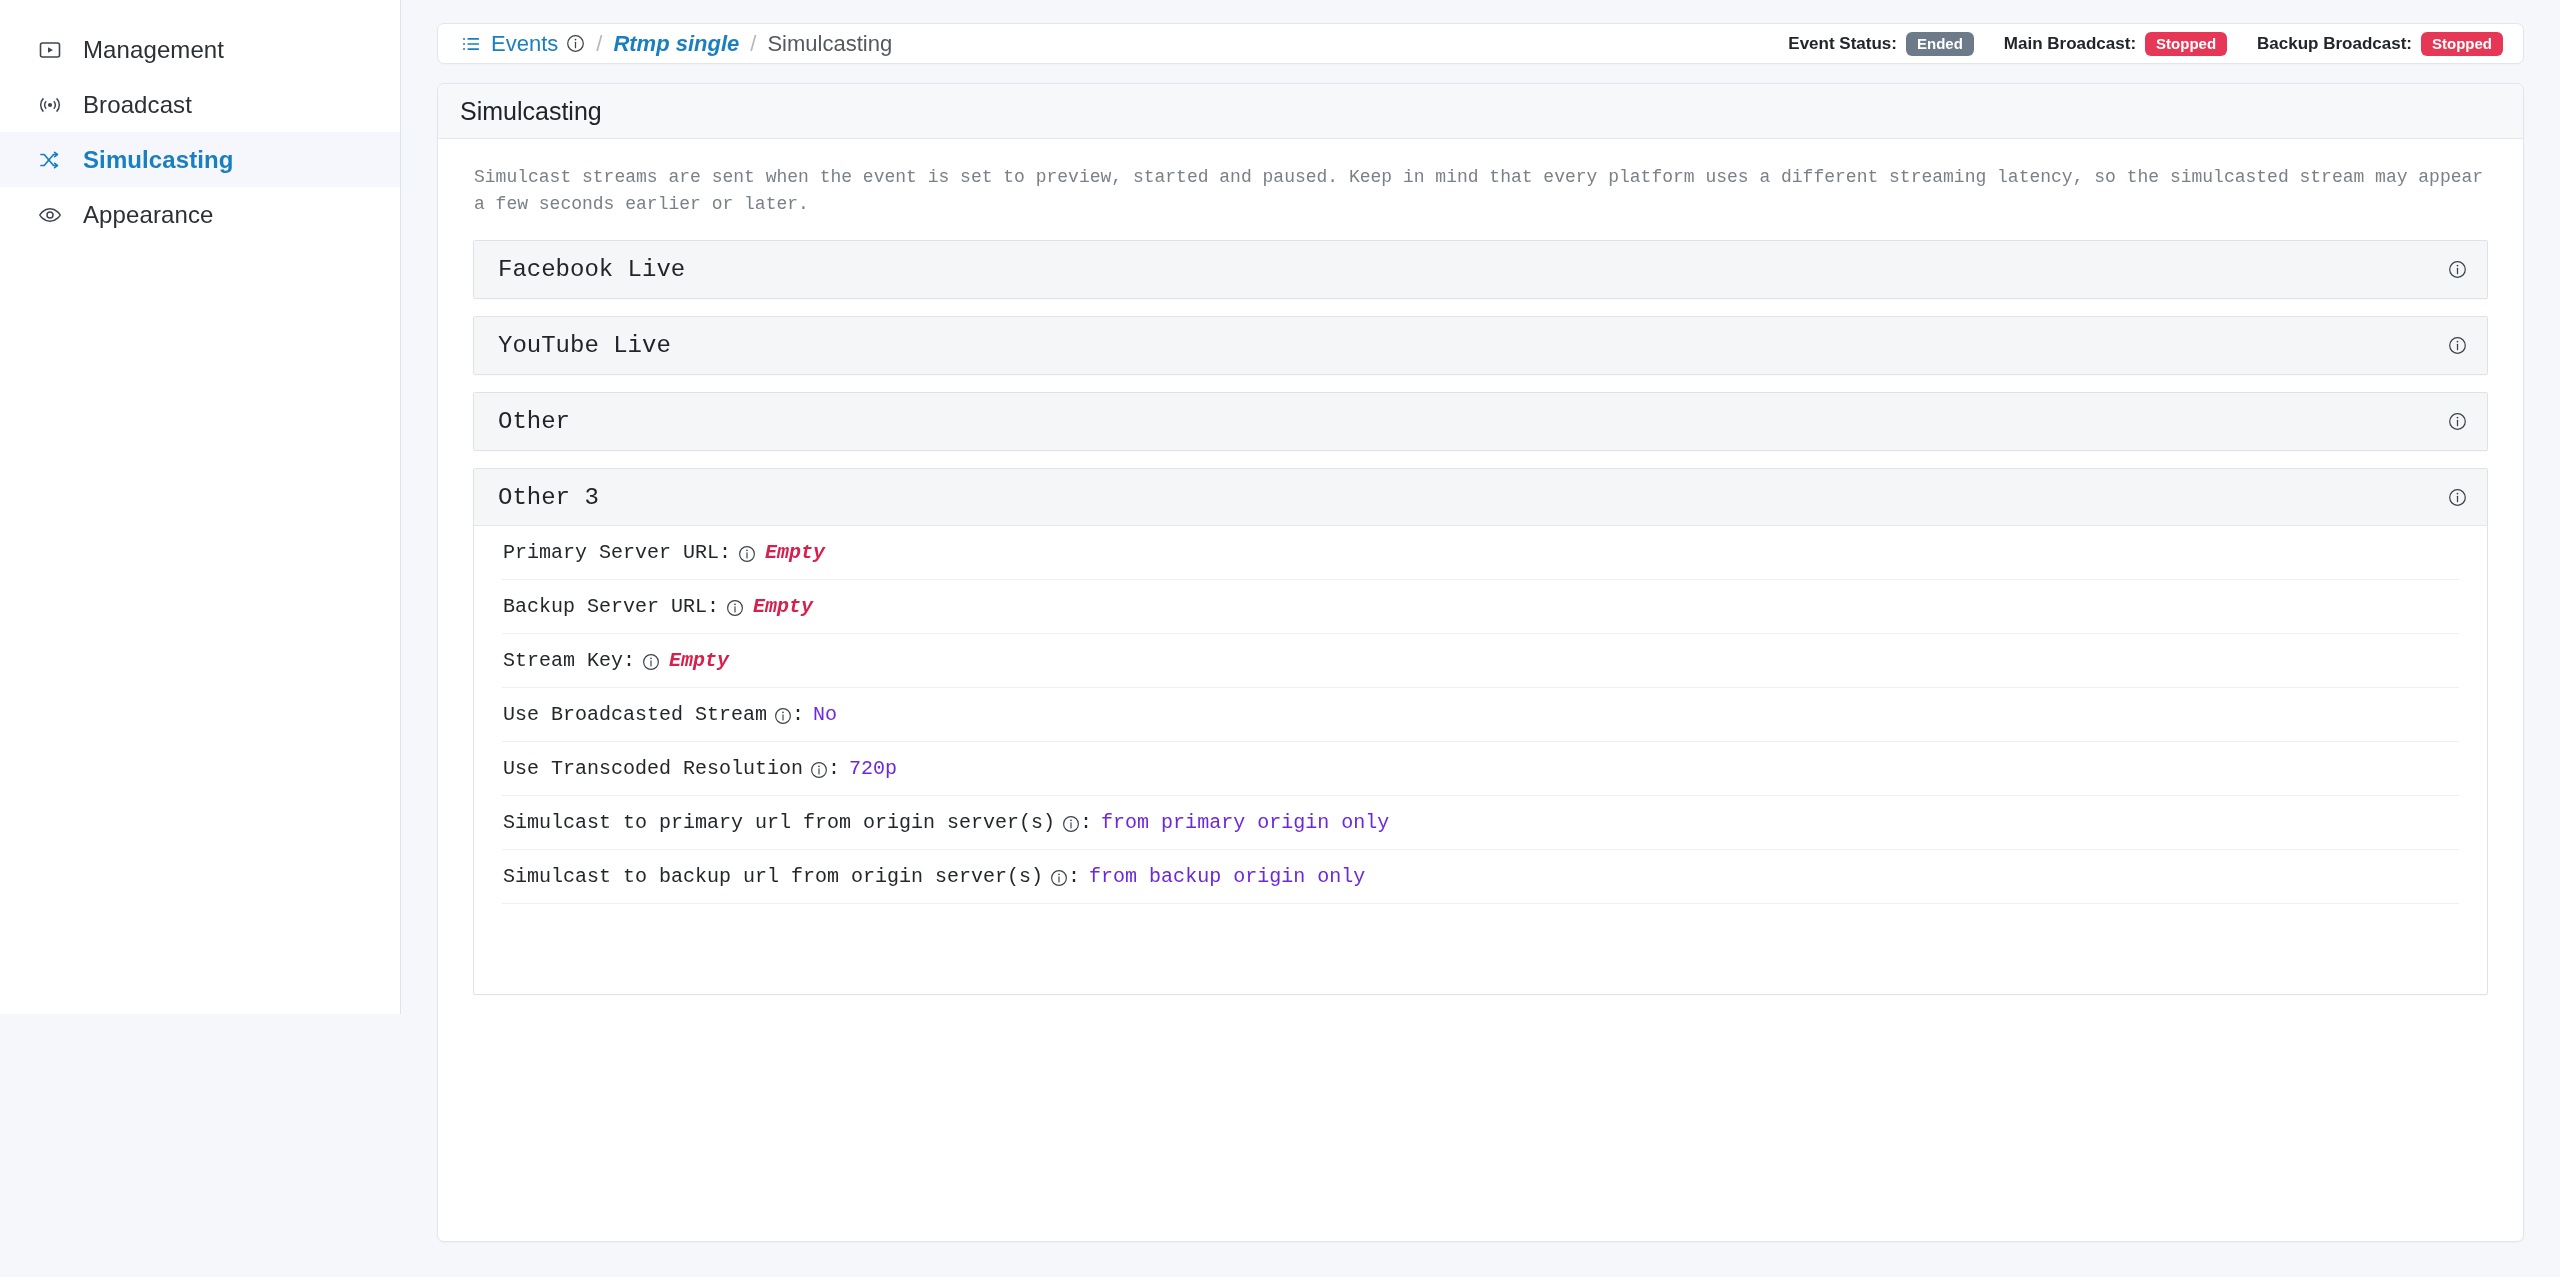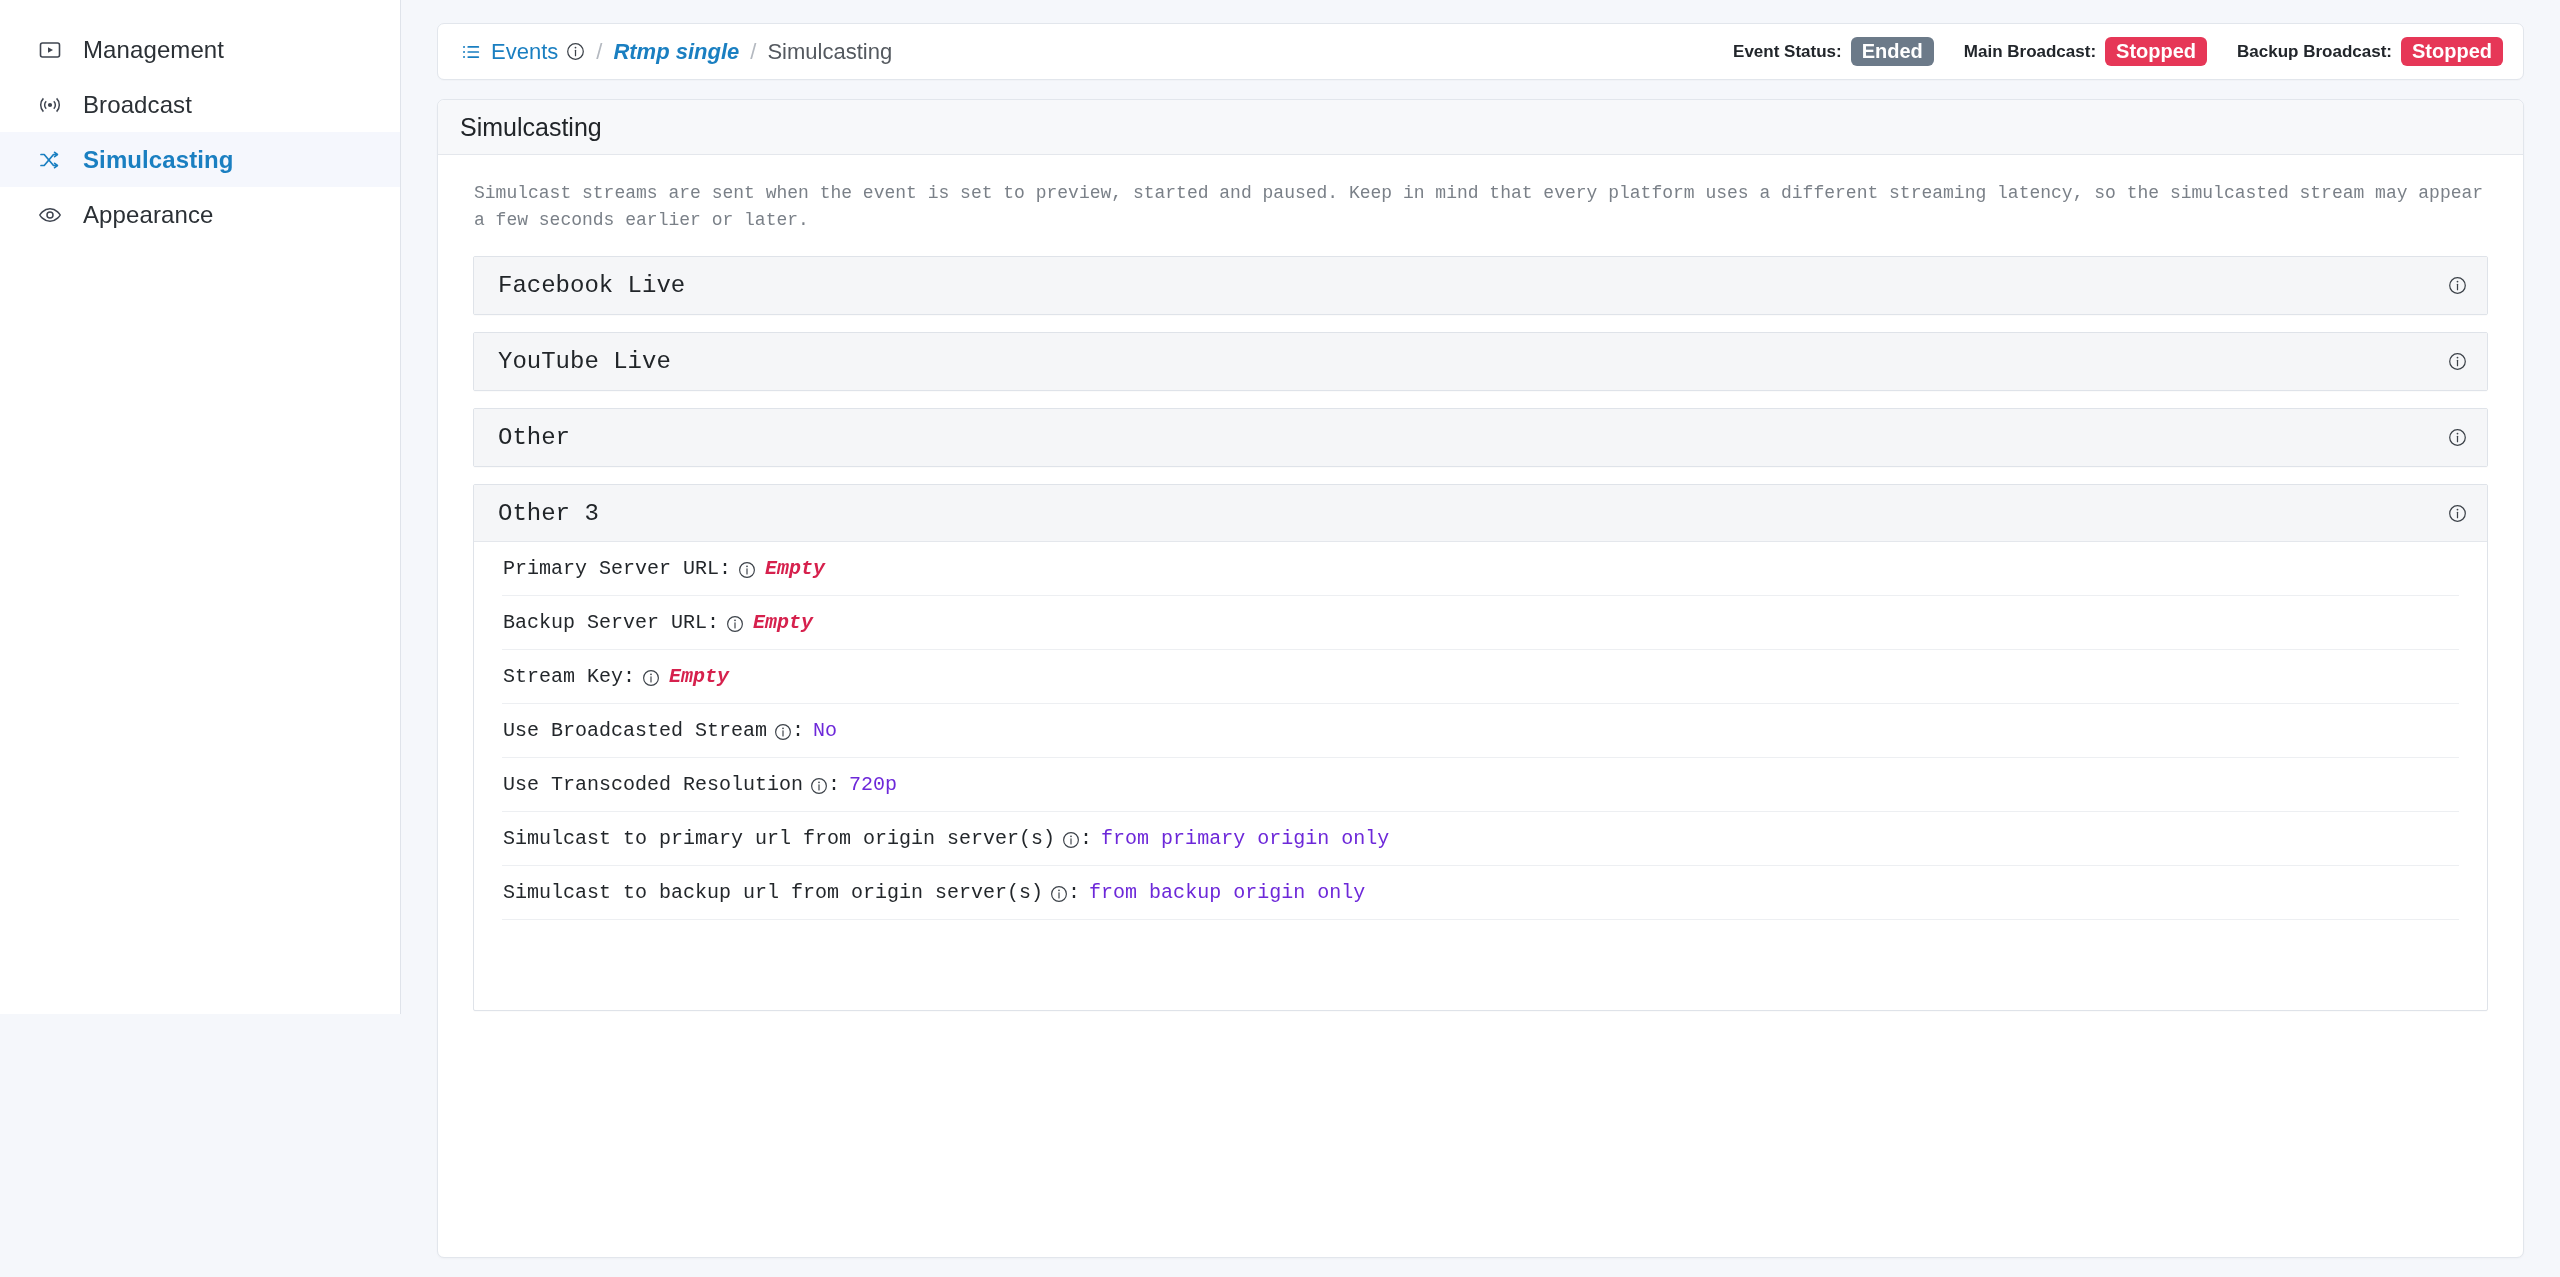--- a/index.html
+++ b/index.html
@@ -67,21 +67,21 @@
     background: #f5f7fb;
     padding: 23px 36px 0 36px;
     overflow: hidden;
   }
 
   
   #breadcrumb-bar {
     background: #ffffff;
     border: 1px solid #e2e6ec;
     border-radius: 7px;
-    height: 57px;
+    height: 41px;
     display: flex;
     align-items: center;
     padding: 0 20px 0 22px;
     box-shadow: 0 1px 1px rgba(0,0,0,.02);
   }
 
   .crumb-left {
     display: flex;
     align-items: center;
     font-size: 22px;
@@ -124,21 +124,21 @@
     align-items: center;
     font-size: 17px;
     font-weight: bold;
     color: #22262b;
     white-space: nowrap;
   }
   .badge {
     margin-left: 9px;
     border-radius: 6px;
     padding: 4px 11px 5px 11px;
-    font-size: 20px;
+    font-size: 15px;
     font-weight: bold;
     color: #ffffff;
     line-height: 1;
   }
   .badge.gray { background: #6c7a89; }
   .badge.red  { background: #e63757; }
 
   
   #card {
     margin-top: 19px;

